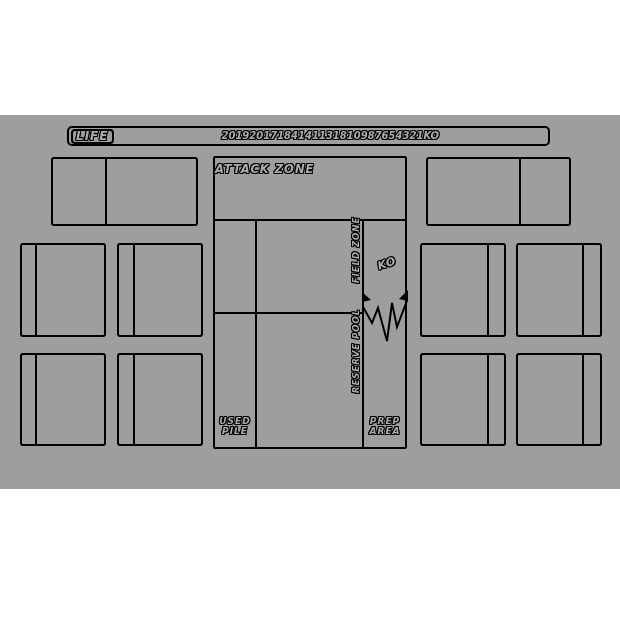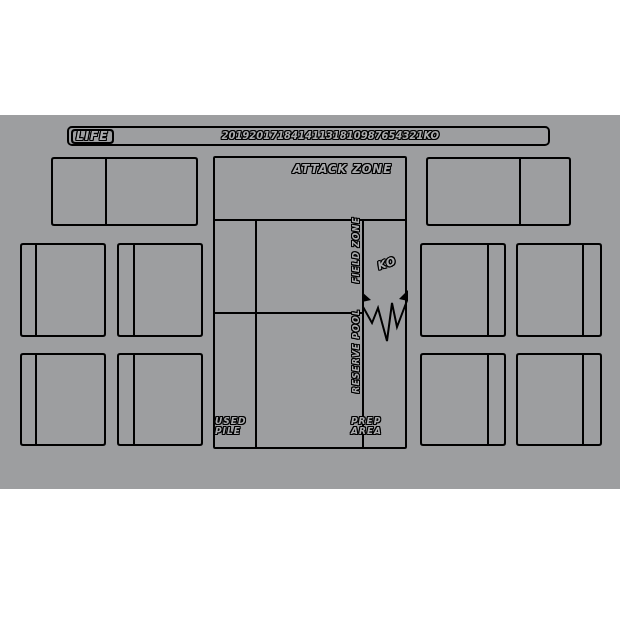--- a/index.html
+++ b/index.html
@@ -13,21 +13,21 @@
     position:absolute;left:0;top:115px;width:620px;height:374px;
     background:#9d9ea0;
   }
   
   .ot{
     font-weight:bold;font-style:italic;color:#aaabad;
     letter-spacing:1px;white-space:nowrap;
     text-shadow:-1px -1px 0 #000,1px -1px 0 #000,-1px 1px 0 #000,1px 1px 0 #000,
                 -1px 0 0 #000,1px 0 0 #000,0 -1px 0 #000,0 1px 0 #000;
   }
-  .wrap2{white-space:normal;text-align:left;line-height:1.15;}
+  .wrap2{white-space:normal;text-align:center;line-height:1.15;}
   
   .life-bar{
     position:absolute;left:67px;top:11px;width:483px;height:20px;
     border:2px solid #000;border-radius:5px;box-sizing:border-box;
     display:flex;align-items:center;
   }
   .life-label{
     margin-left:2px;border:2px solid #000;border-radius:4px;
     padding:0 3px;font-size:12px;line-height:11px;
   }
@@ -43,29 +43,29 @@
   }
   .vdiv{position:absolute;top:0;bottom:0;width:2px;background:#000;}
   
   .panel{
     position:absolute;left:213px;top:41px;width:194px;height:293px;
     border:2px solid #000;border-radius:2px;box-sizing:border-box;
   }
   .hline{position:absolute;height:2px;background:#000;}
   .vline{position:absolute;width:2px;background:#000;}
   .lbl{position:absolute;}
-  .attack-lbl{left:0;right:13px;top:4px;text-align:right;font-size:11.5px;}
+  .attack-lbl{left:0;right:13px;top:4px;text-align:left;font-size:11.5px;}
   .field-lbl{left:96px;top:87px;width:90px;text-align:center;font-size:8.5px;
              transform:rotate(-90deg);}
   .reserve-lbl{left:91px;top:188px;width:100px;text-align:center;font-size:8.5px;
              transform:rotate(-90deg);}
   .ko-lbl{left:159px;top:99px;width:26px;text-align:center;font-size:11px;
              transform:rotate(-18deg);}
   .used-lbl{left:0px;top:258px;width:40px;font-size:9px;}
-  .prep-lbl{left:136px;top:258px;width:44px;font-size:9px;}
+  .prep-lbl{left:148px;top:258px;width:44px;font-size:9px;}
   .burst{position:absolute;left:147px;top:130px;}
 </style>
 </head>
 <body>
 
 <div class="mat">
 
   <div class="life-bar">
     <span class="ot life-label">LIFE</span>
     <div class="life-values ot">

